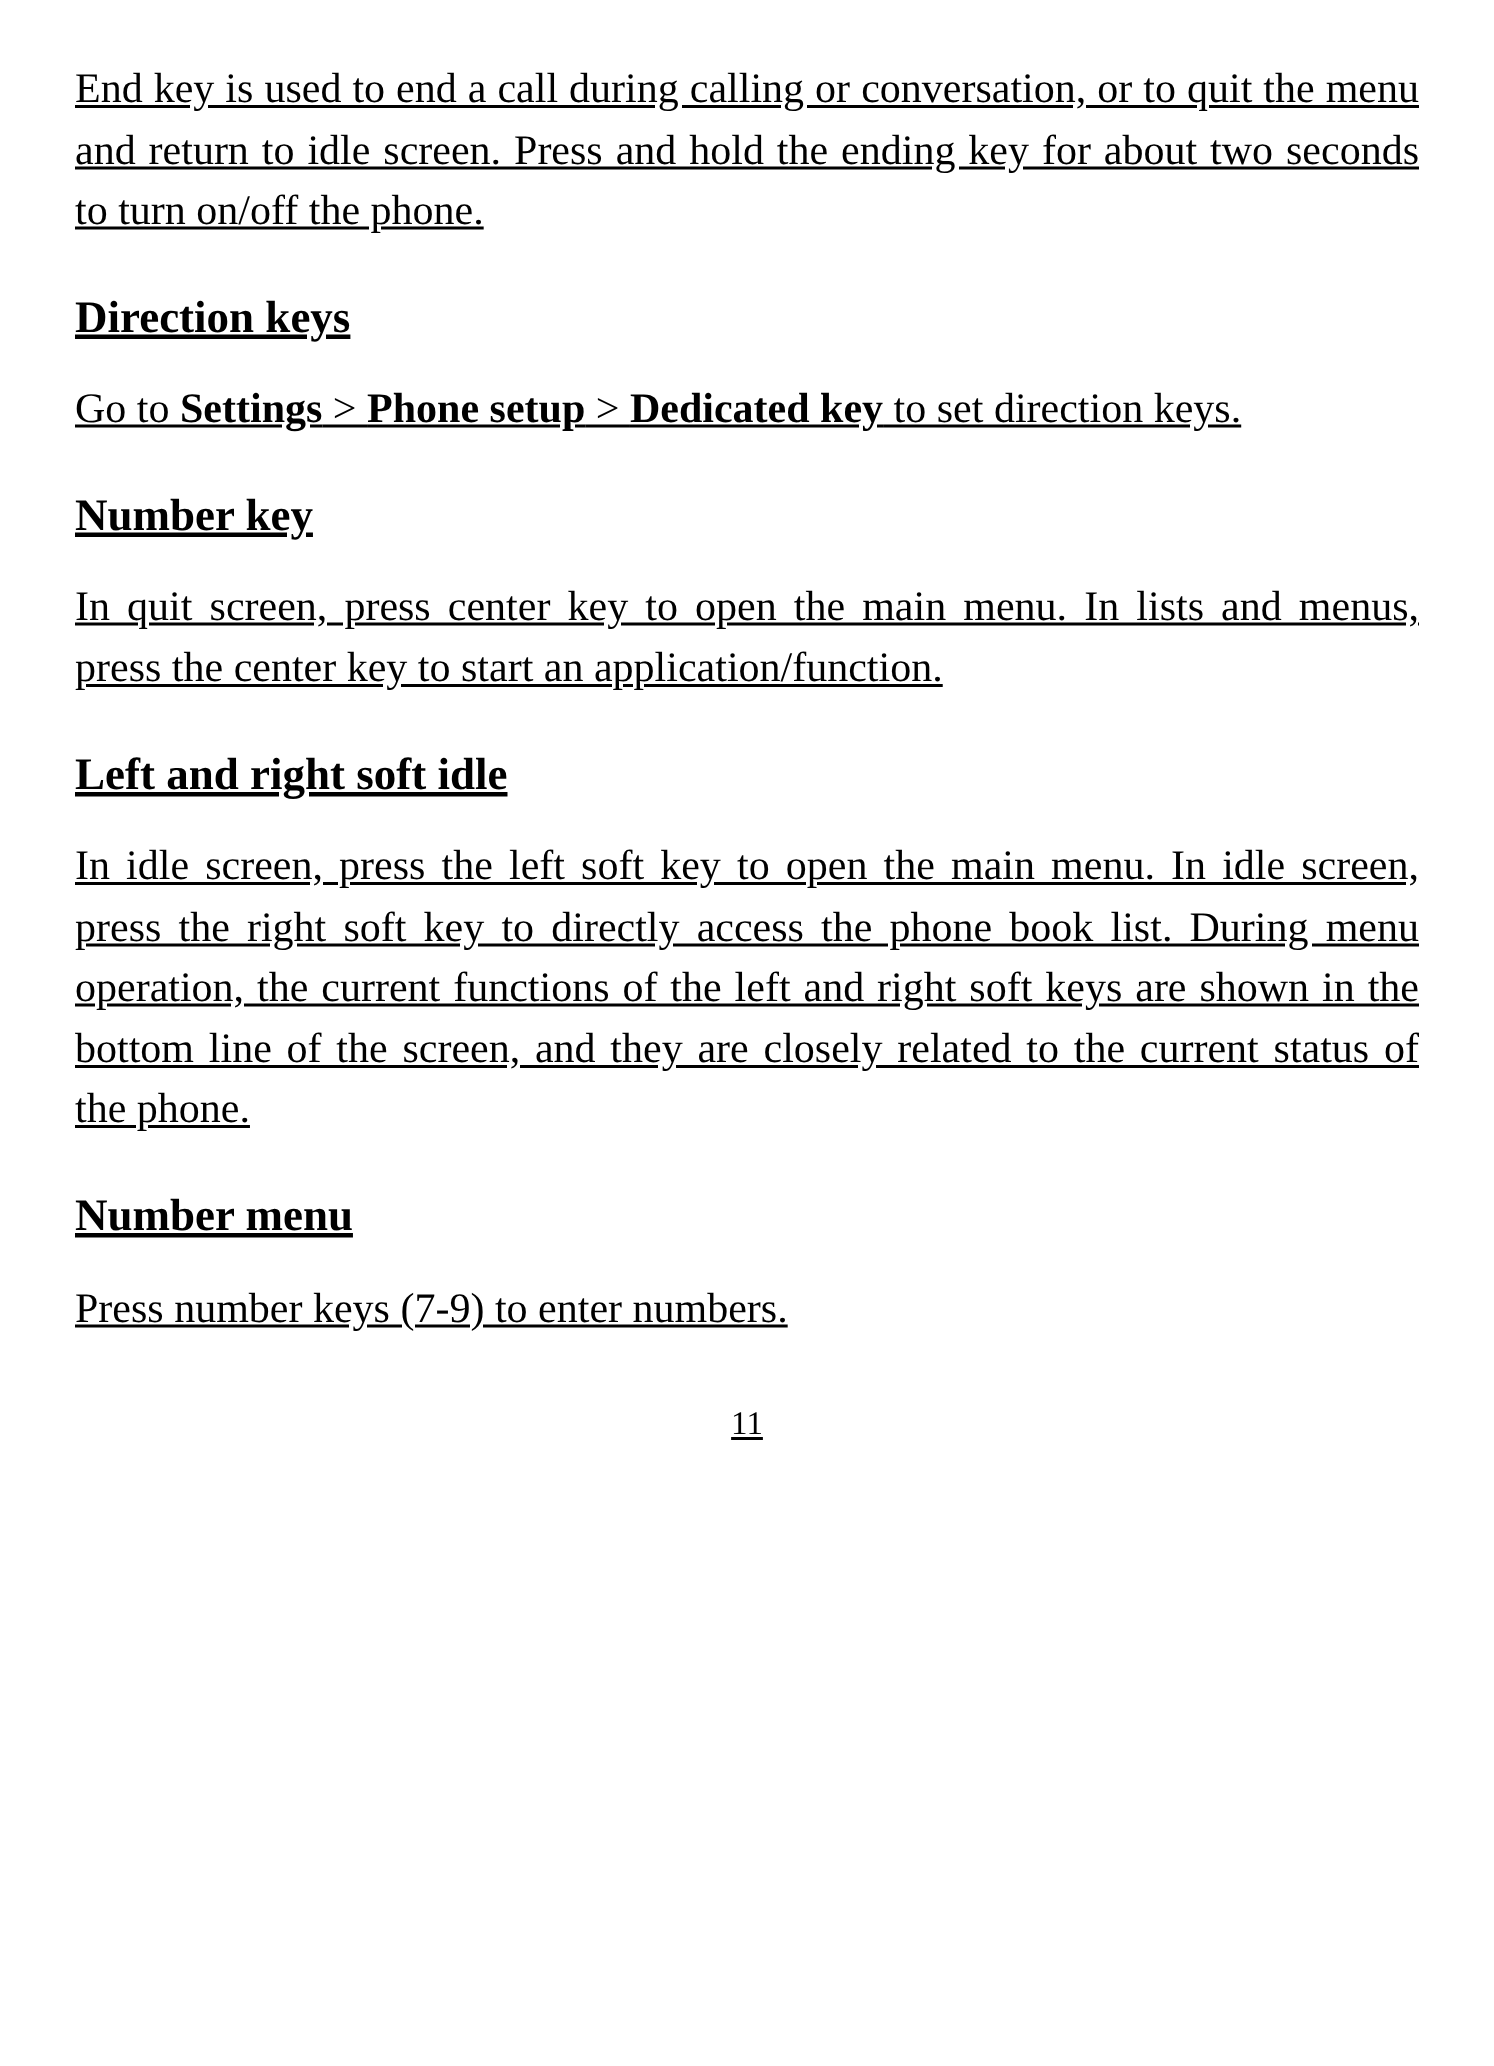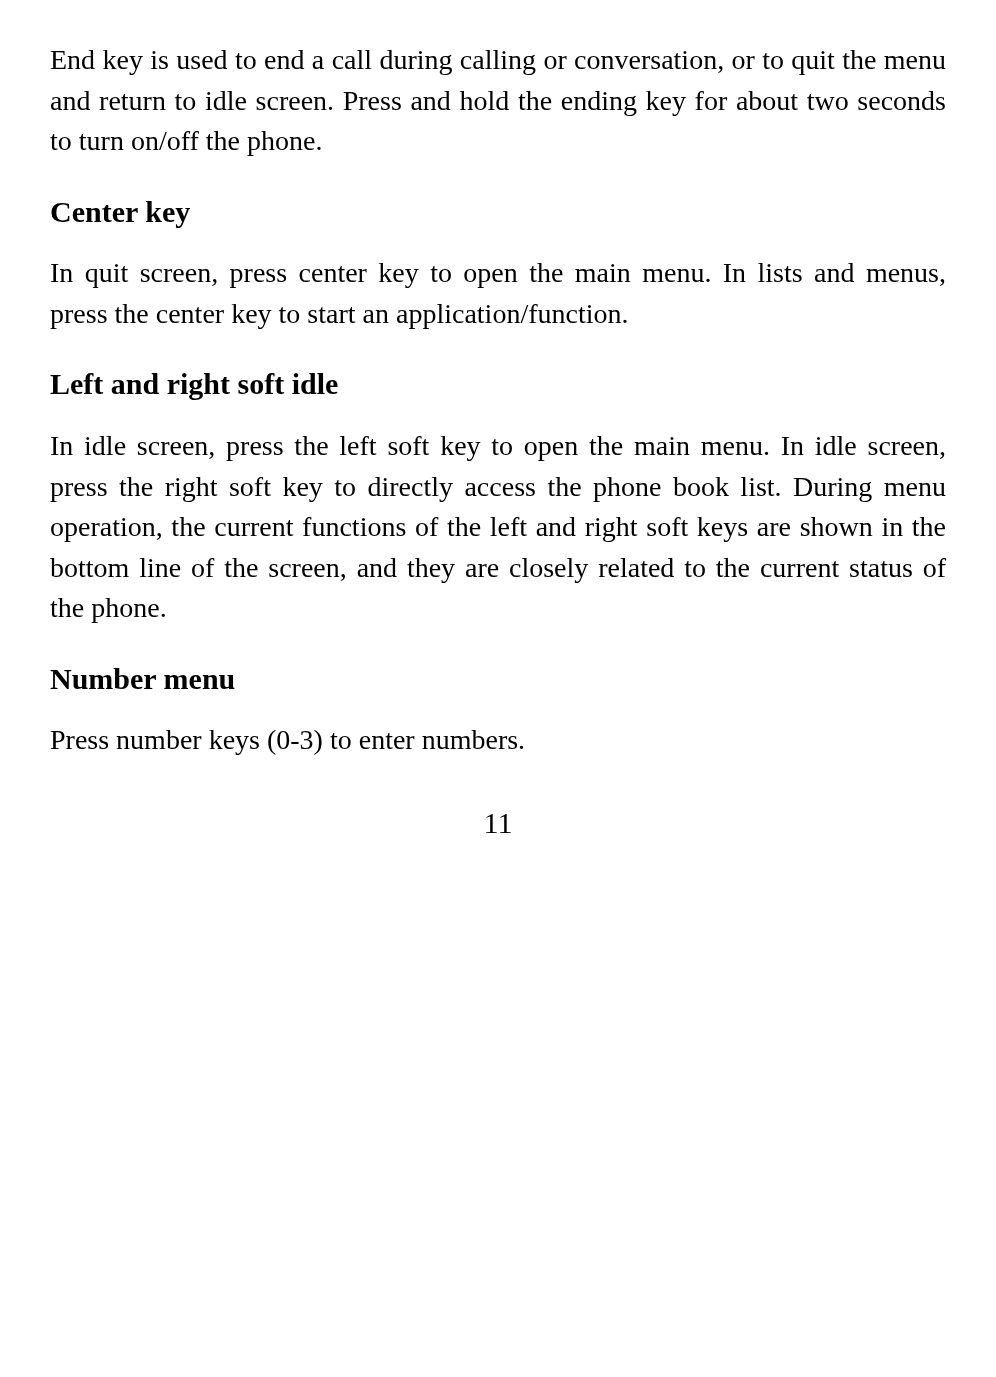--- a/index.html
+++ b/index.html
@@ -15,20 +15,21 @@
       line-height: 1.45;
       color: #000000;
       width: 996px;
       min-height: 1377px;
       padding: 40px 50px 60px 50px;
     }
 
     .page-content {
       max-width: 896px;
       margin: 0 auto;
+      text-decoration: underline;
     }
 
     .paragraph {
       margin-bottom: 28px;
       text-align: justify;
     }
 
     .section-heading {
       font-weight: bold;
       font-size: 30px;
@@ -36,42 +37,48 @@
       margin-top: 10px;
       text-align: justify;
     }
 
     .bold-inline {
       font-weight: bold;
     }
 
     .page-number {
       text-align: center;
-      font-size: 30px;
+      font-size: 22px;
       margin-top: 40px;
     }
   </style>
 </head>
 <body>
 
 <div class="page-content">
 
   <p class="paragraph">End key is used to end a call during calling or conversation, or to quit the menu and return to idle screen. Press and hold the ending key for about two seconds to turn on/off the phone.</p>
 
+  <div>
+    <h2 class="section-heading">Direction keys</h2>
+    <p class="paragraph">
+      <span>Go to </span><span class="bold-inline">Settings</span><span> &gt; </span><span class="bold-inline">Phone setup</span><span> &gt; </span><span class="bold-inline">Dedicated key</span><span> to set direction keys.</span>
+    </p>
+  </div>
 
   <div>
-    <h2 class="section-heading">Center key</h2>
+    <h2 class="section-heading">Number key</h2>
     <p class="paragraph">In quit screen, press center key to open the main menu. In lists and menus, press the center key to start an application/function.</p>
   </div>
 
   <div>
     <h2 class="section-heading">Left and right soft idle</h2>
     <p class="paragraph">In idle screen, press the left soft key to open the main menu. In idle screen, press the right soft key to directly access the phone book list. During menu operation, the current functions of the left and right soft keys are shown in the bottom line of the screen, and they are closely related to the current status of the phone.</p>
   </div>
 
   <div>
     <h2 class="section-heading">Number menu</h2>
-    <p class="paragraph">Press number keys (0-3) to enter numbers.</p>
+    <p class="paragraph">Press number keys (7-9) to enter numbers.</p>
   </div>
 
   <div class="page-number">11</div>
 
 </div>
 
 </body></html>

